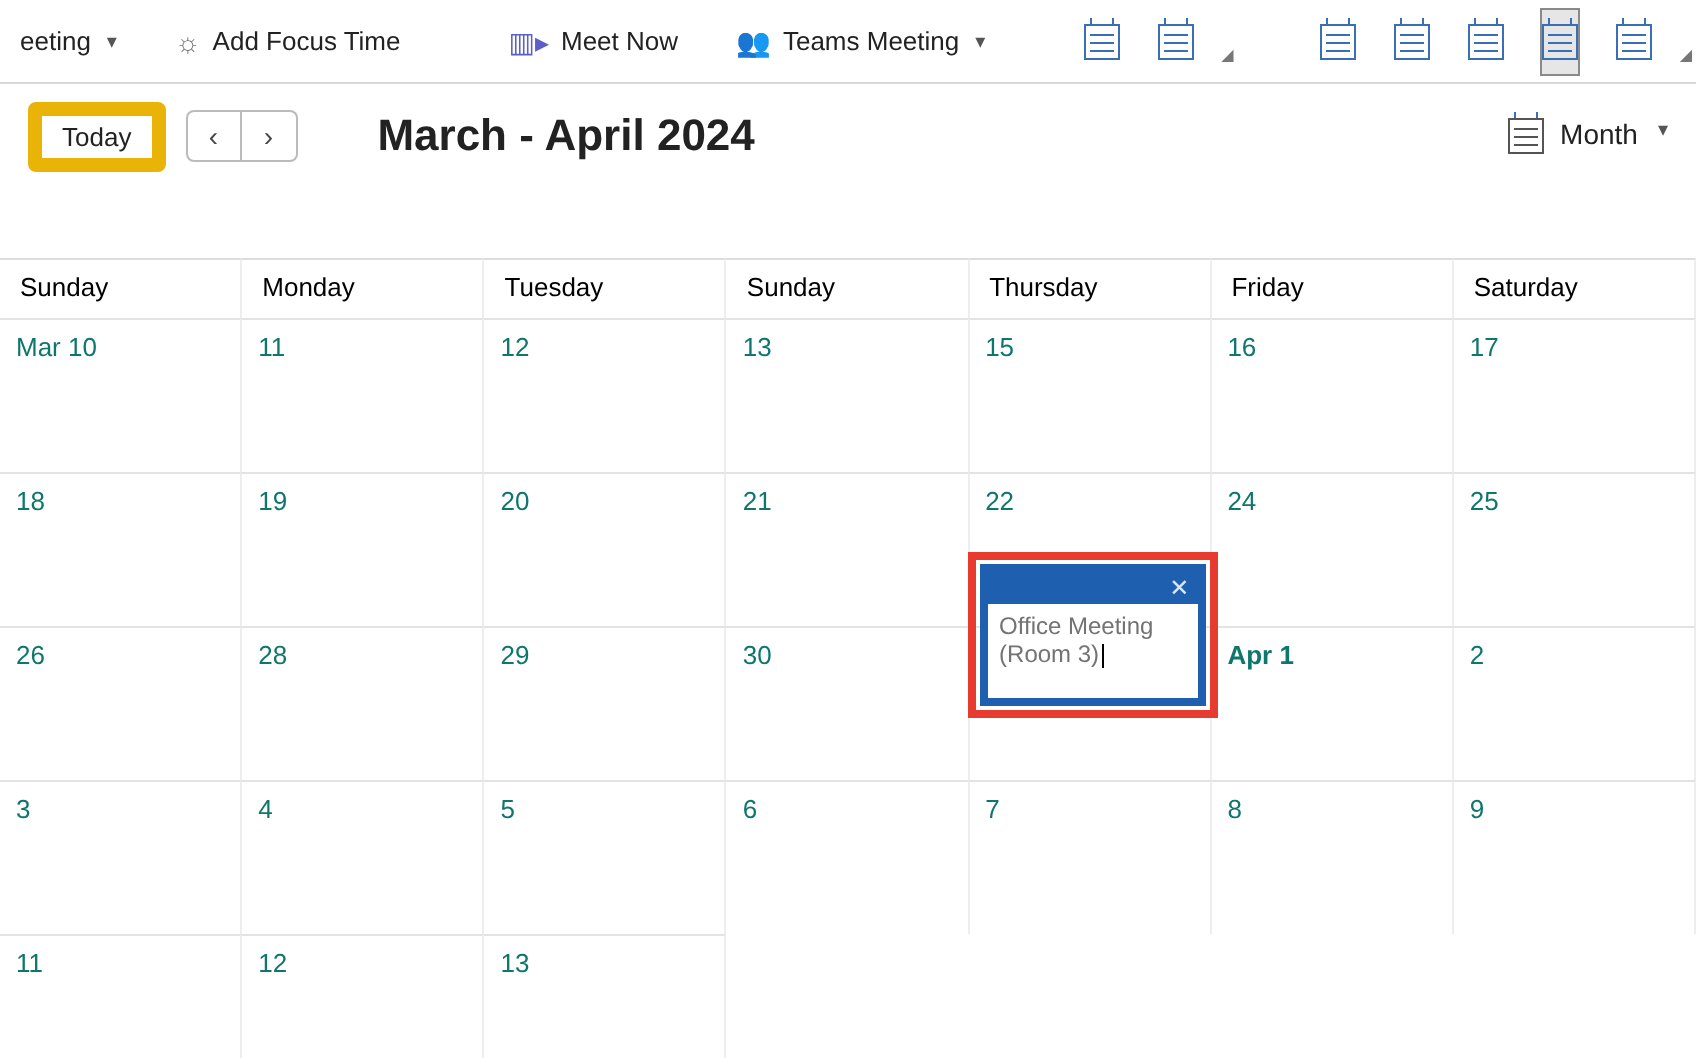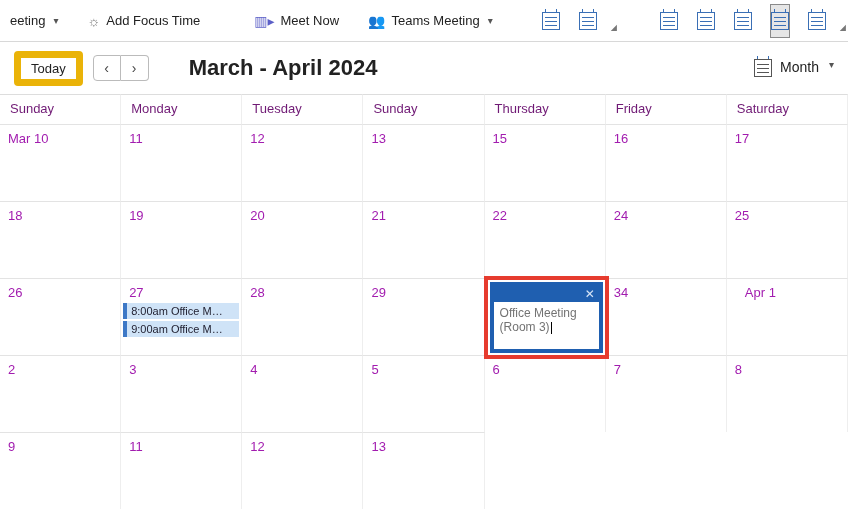--- a/index.html
+++ b/index.html
@@ -80,34 +80,35 @@
   
   .grid {
     display:grid;
     grid-template-columns: repeat(7, 1fr);
     width:100%;
   }
   .dayhdr {
     border-top:1px solid #ddd;
     border-right:1px solid #eee;
     padding:6px 10px;
-    font-size:13px; color:#701a75;
+    font-size:13px; color:#000000;
     height:30px;
+    margin-top:35px;
   }
   .cell {
     position:relative;
     border-top:1px solid #e3e3e3;
     border-right:1px solid #eee;
     height:77px;
     padding:6px 8px 0 8px;
     font-size:13px;
   }
   .cell.first-col{ border-left:none;}
-  .cell .num { color:#a21caf; }
-  .cell .num.bold { font-weight:400;margin-left:10px; }
+  .cell .num { color:#0f766e; }
+  .cell .num.bold { font-weight:700; }
   .events { position:absolute; left:2px; right:2px; top:24px;}
   .evt {
     height:16px; line-height:16px;
     background:#cfe3f7;
     border-left:4px solid #3d78c6;
     font-size:11px; color:#223;
     padding-left:4px; margin-bottom:2px;
     overflow:hidden; text-overflow:ellipsis; white-space:nowrap;
     cursor:pointer;
   }
@@ -283,27 +284,20 @@
     <div class="cell first-col">
       <div class="num">24</div>
     </div>
     <div class="cell">
       <div class="num">25</div>
     </div>
     <div class="cell">
       <div class="num">26</div>
     </div>
     <div class="cell">
-      <div class="num">27</div>
-      <div class="events">
-        <div class="evt">8:00am Office M…</div>
-        <div class="evt">9:00am Office M…</div>
-      </div>
-    </div>
-    <div class="cell">
       <div class="num">28</div>
     </div>
     <div class="cell">
       <div class="num">29</div>
     </div>
     <div class="cell">
       <div class="num">30</div>
     </div>
     <div class="cell first-col">
       <div class="num">34</div>

